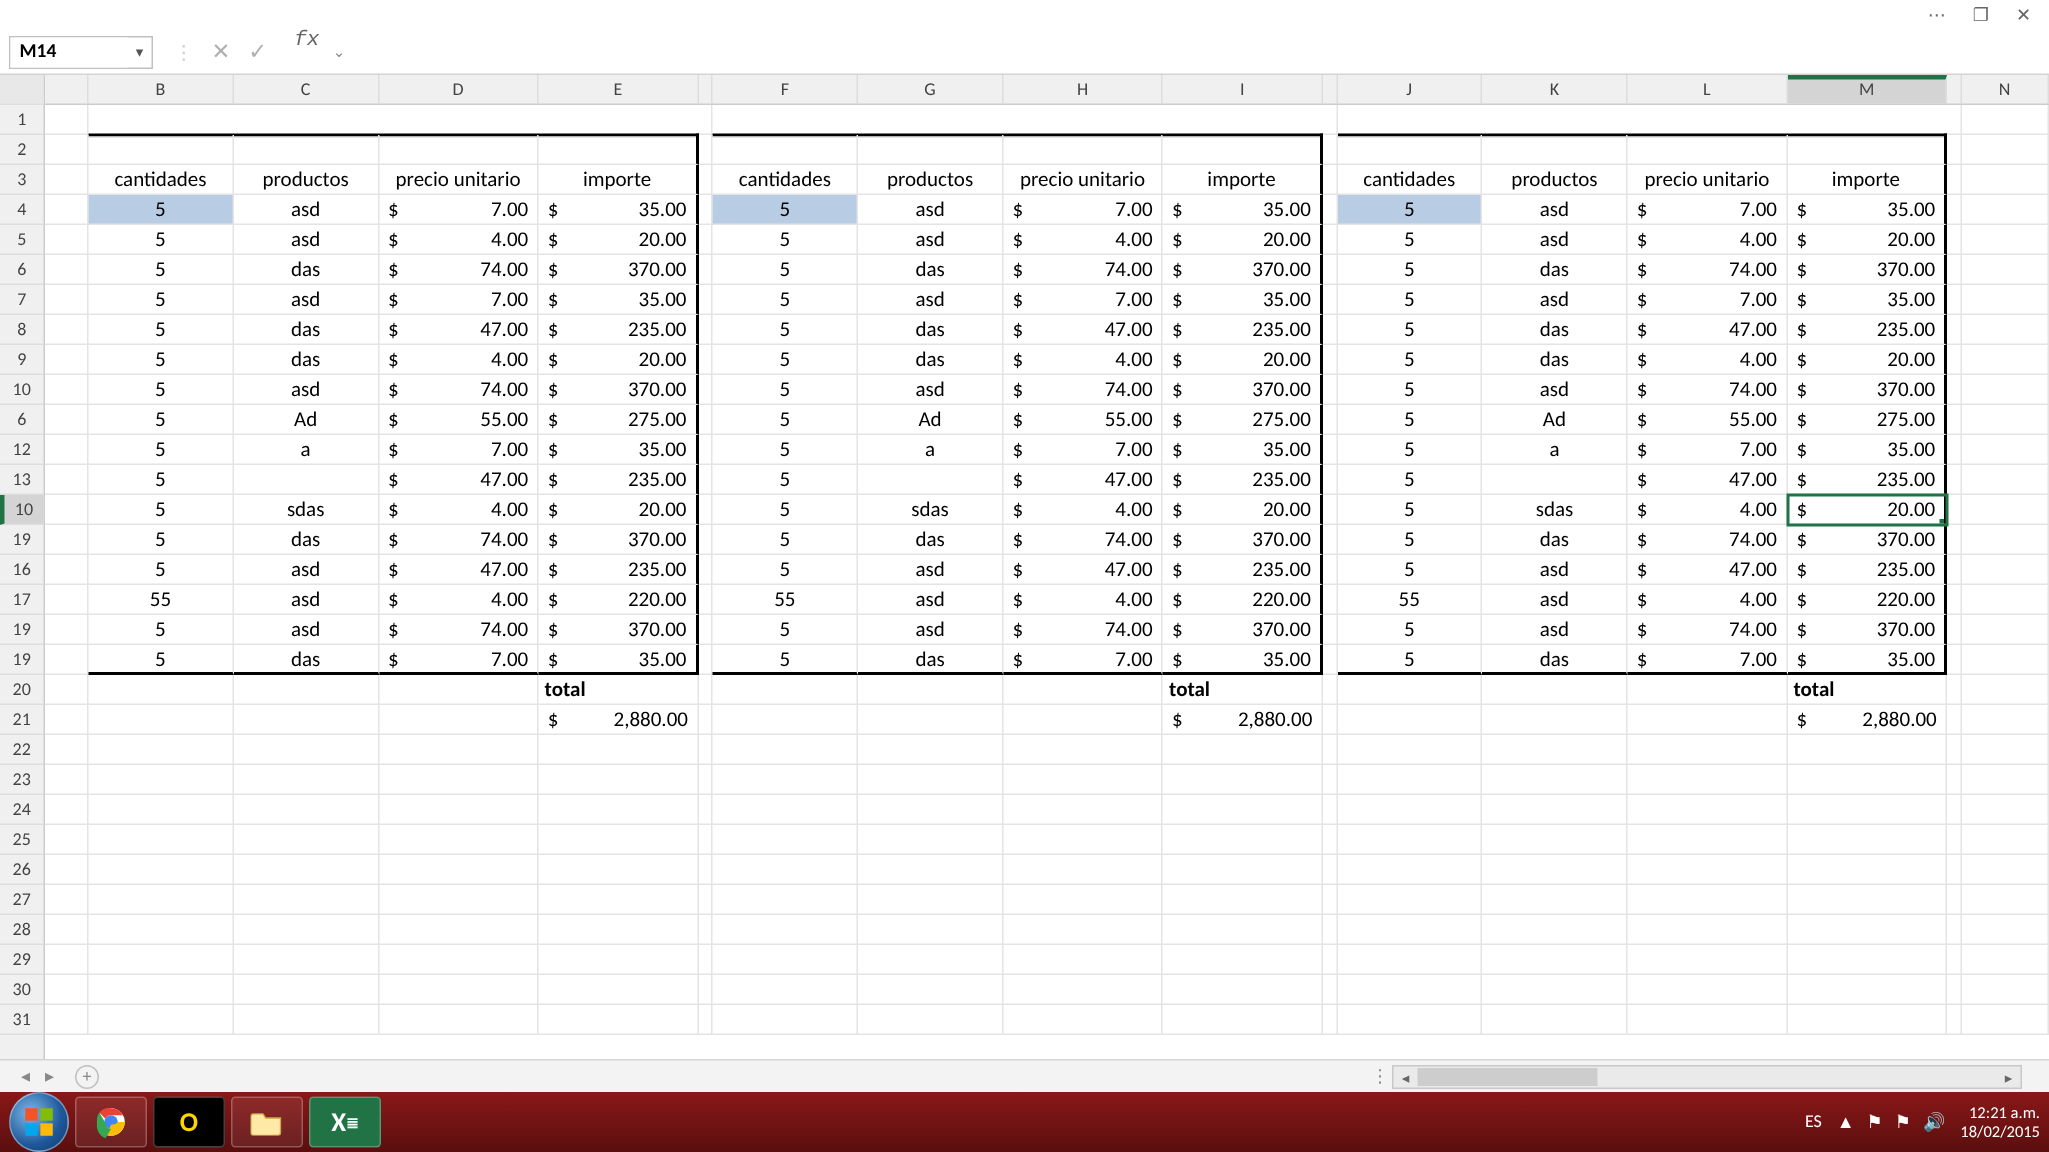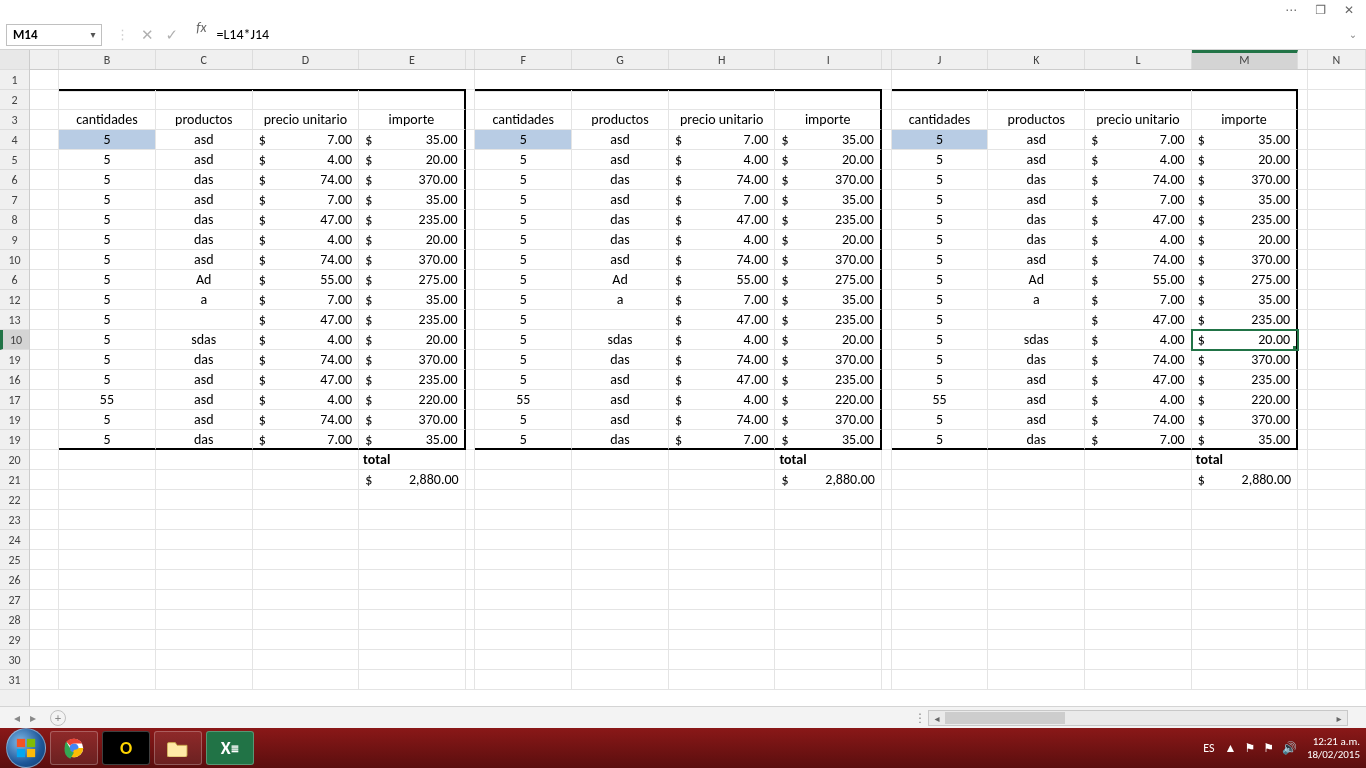--- a/index.html
+++ b/index.html
@@ -7,21 +7,21 @@
 
 .titlebar-ctrls { height: 20px; display: flex; justify-content: flex-end; align-items: center; gap: 18px; padding-right: 12px; color: #666; font-size: 12px; }
 .titlebar-ctrls span { cursor: default; }
 
 .fbar { height: 30px; display: flex; align-items: center; border-bottom: 1px solid #d4d4d4; font-size: 13px; }
 .name-box-wrap { display: flex; align-items: center; border: 1px solid #c0c0c0; height: 22px; margin-left: 6px; }
 .name-box { width: 78px; height: 20px; border: none; padding: 0 6px; font-size: 13px; font-weight: bold; }
 .name-box-drop { width: 16px; text-align: center; color: #555; font-size: 10px; }
 .fbar-sep { color: #ccc; margin: 0 6px 0 14px; }
 .fbar-btn { color: #b0b0b0; margin: 0 6px; font-size: 15px; }
-.fx-label { font-style: italic; font-size: 14px; margin: 0 4px 15px 12px; color: #666; }
+.fx-label { font-style: italic; font-size: 14px; margin: 0 4px 15px 12px; color: #666; font-family: Liberation Mono, monospace; }
 .fbar-input { flex: 1; height: 20px; border: none; padding: 0 6px; font-size: 14px; }
 .fbar-expand { width: 18px; text-align: center; color: #888; font-size: 10px; margin-right: 4px; }
 
 .sheet-area { height: 656px; display: flex; position: relative; }
 .row-headers { width: 30px; background: #f0f0f0; border-right: 1px solid #ccc; }
 .row-hdr { height: 20px; font-size: 12px; color: #444; text-align: center; line-height: 20px; border-bottom: 1px solid #ddd; }
 .row-hdr.sel { background: #d4d4d4; border-left: 3px solid #217346; }
 
 .grid-wrap { flex: 1; overflow: hidden; position: relative; }
 .col-headers { display: flex; height: 20px; background: #f0f0f0; border-bottom: 1px solid #ccc; }
@@ -78,21 +78,20 @@
 
 <div class="fbar">
   <div class="name-box-wrap">
     <input class="name-box" value="M14" style="">
     <span class="name-box-drop">▾</span>
   </div>
   <span class="fbar-sep">⋮</span>
   <span class="fbar-btn">✕</span>
   <span class="fbar-btn">✓</span>
   <span class="fx-label">fx</span>
-  <input class="fbar-input" value="=L14*J14" style="">
   <span class="fbar-expand">⌄</span>
 </div>
 
 <div class="sheet-area">
   <div class="row-headers">
     <div class="row-hdr" style="background:#e8e8e8"></div>
     <div id="row-hdrs-mount">
         <div class="row-hdr">1</div>
         <div class="row-hdr">2</div>
         <div class="row-hdr">3</div>

